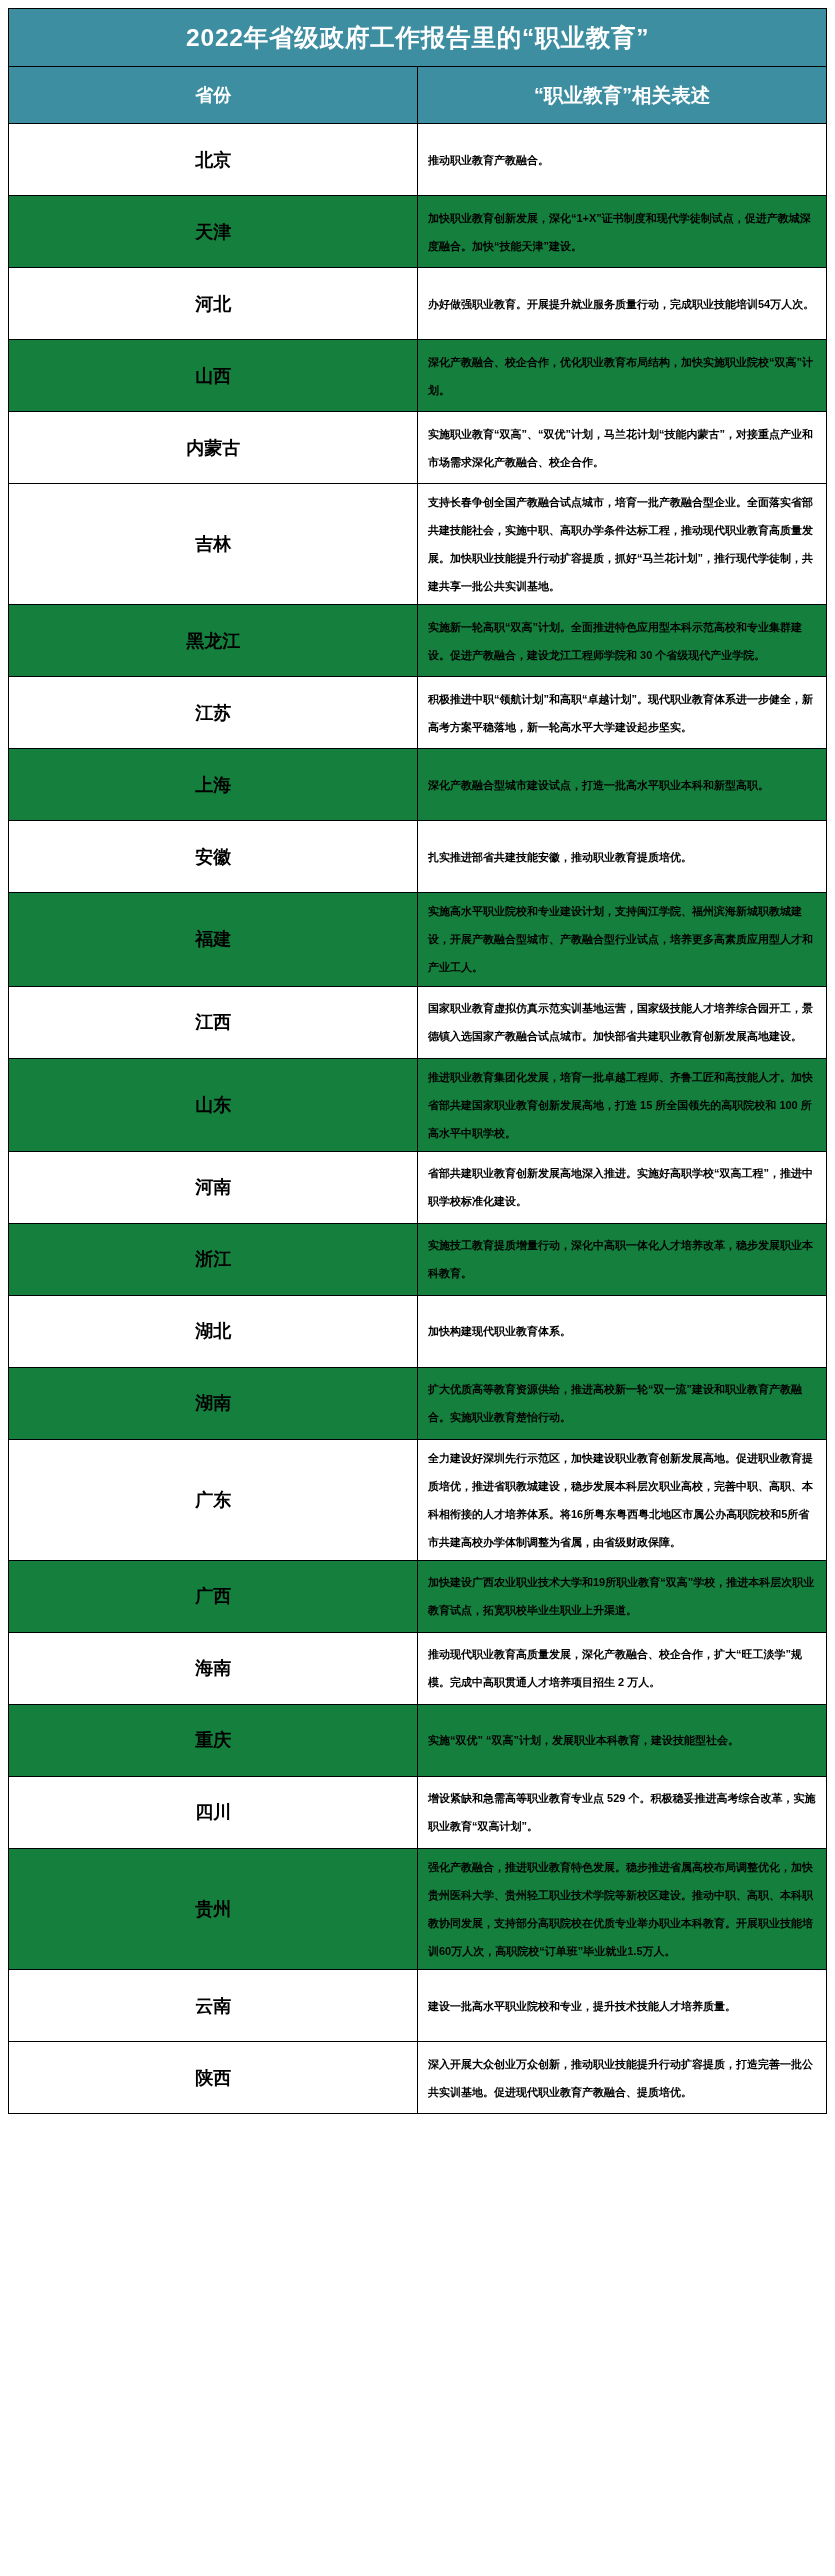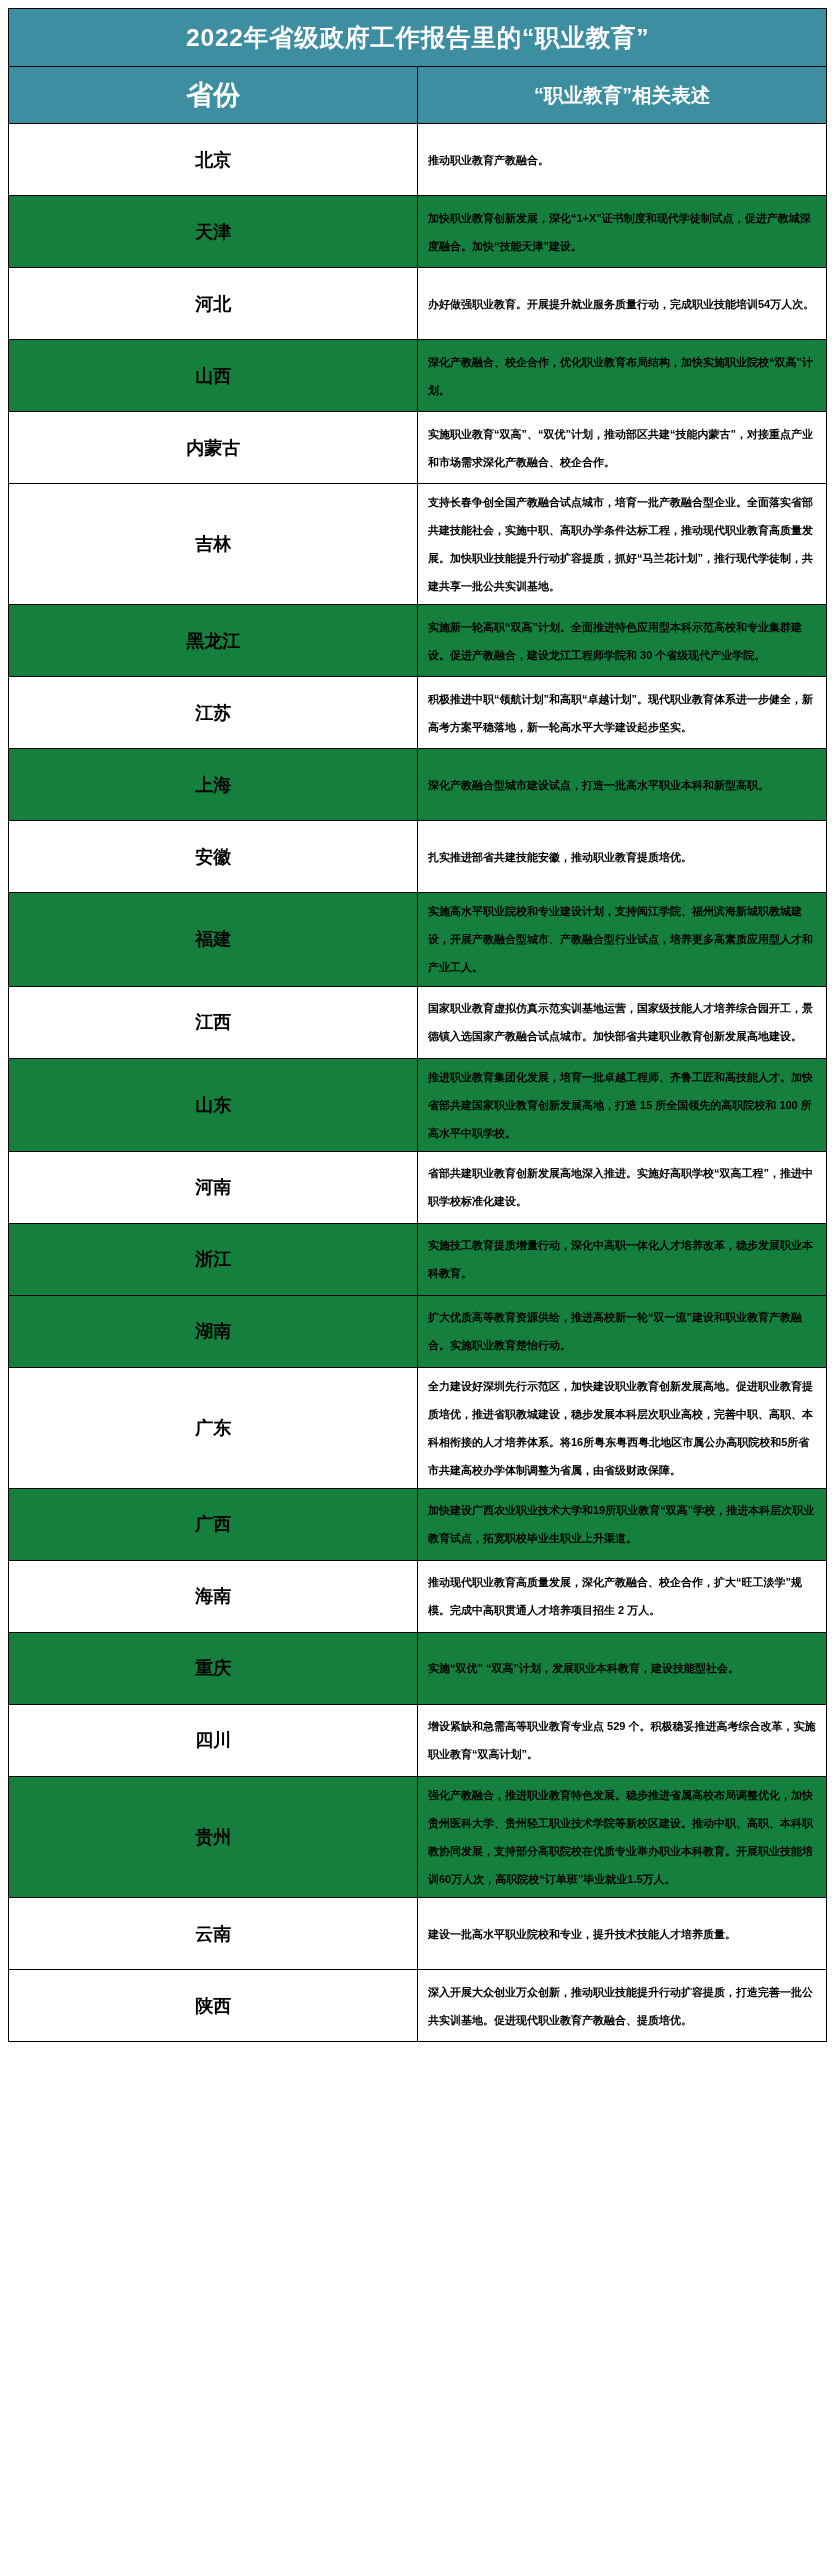--- a/index.html
+++ b/index.html
@@ -25,21 +25,21 @@
     font-size:24.5px;
     font-weight:700;
     text-align:center;
     height:58px;
     letter-spacing:0.8px;
   }
   th.h-province{
     width:123px;
     background:#3E8EA2;
     color:#fff;
-    font-size:27px;
+    font-size:18px;
     font-weight:700;
     height:57px;
     text-align:center;
   }
   th.h-desc{
     background:#3E8EA2;
     color:#fff;
     font-size:19.6px;
     font-weight:700;
     text-align:center;
@@ -89,21 +89,21 @@
         <tr>
           <td class="prov">河北</td>
           <td class="desc">办好做强职业教育。开展提升就业服务质量行动，完成职业技能培训54万人次。</td>
         </tr>
         <tr class="alt">
           <td class="prov">山西</td>
           <td class="desc">深化产教融合、校企合作，优化职业教育布局结构，加快实施职业院校“双高”计划。</td>
         </tr>
         <tr>
           <td class="prov">内蒙古</td>
-          <td class="desc">实施职业教育“双高”、“双优”计划，推动部区共建“技能内蒙古”，对接重点产业和市场需求深化产教融合、校企合作。</td>
+          <td class="desc">实施职业教育“双高”、“双优”计划，马兰花计划“技能内蒙古”，对接重点产业和市场需求深化产教融合、校企合作。</td>
         </tr>
         <tr>
           <td class="prov">吉林</td>
           <td class="desc">支持长春争创全国产教融合试点城市，培育一批产教融合型企业。全面落实省部共建技能社会，实施中职、高职办学条件达标工程，推动现代职业教育高质量发展。加快职业技能提升行动扩容提质，抓好“马兰花计划”，推行现代学徒制，共建共享一批公共实训基地。</td>
         </tr>
         <tr class="alt">
           <td class="prov">黑龙江</td>
           <td class="desc">实施新一轮高职“双高”计划。全面推进特色应用型本科示范高校和专业集群建设。促进产教融合，建设龙江工程师学院和 30 个省级现代产业学院。</td>
         </tr>
         <tr>
@@ -130,20 +130,24 @@
           <td class="prov">山东</td>
           <td class="desc">推进职业教育集团化发展，培育一批卓越工程师、齐鲁工匠和高技能人才。加快省部共建国家职业教育创新发展高地，打造 15 所全国领先的高职院校和 100 所高水平中职学校。</td>
         </tr>
         <tr>
           <td class="prov">河南</td>
           <td class="desc">省部共建职业教育创新发展高地深入推进。实施好高职学校“双高工程”，推进中职学校标准化建设。</td>
         </tr>
         <tr class="alt">
           <td class="prov">浙江</td>
           <td class="desc">实施技工教育提质增量行动，深化中高职一体化人才培养改革，稳步发展职业本科教育。</td>
+        </tr>
+        <tr>
+          <td class="prov">湖北</td>
+          <td class="desc">加快构建现代职业教育体系。</td>
         </tr>
         <tr class="alt">
           <td class="prov">湖南</td>
           <td class="desc">扩大优质高等教育资源供给，推进高校新一轮“双一流”建设和职业教育产教融合。实施职业教育楚怡行动。</td>
         </tr>
         <tr>
           <td class="prov">广东</td>
           <td class="desc">全力建设好深圳先行示范区，加快建设职业教育创新发展高地。促进职业教育提质培优，推进省职教城建设，稳步发展本科层次职业高校，完善中职、高职、本科相衔接的人才培养体系。将16所粤东粤西粤北地区市属公办高职院校和5所省市共建高校办学体制调整为省属，由省级财政保障。</td>
         </tr>
         <tr class="alt">

